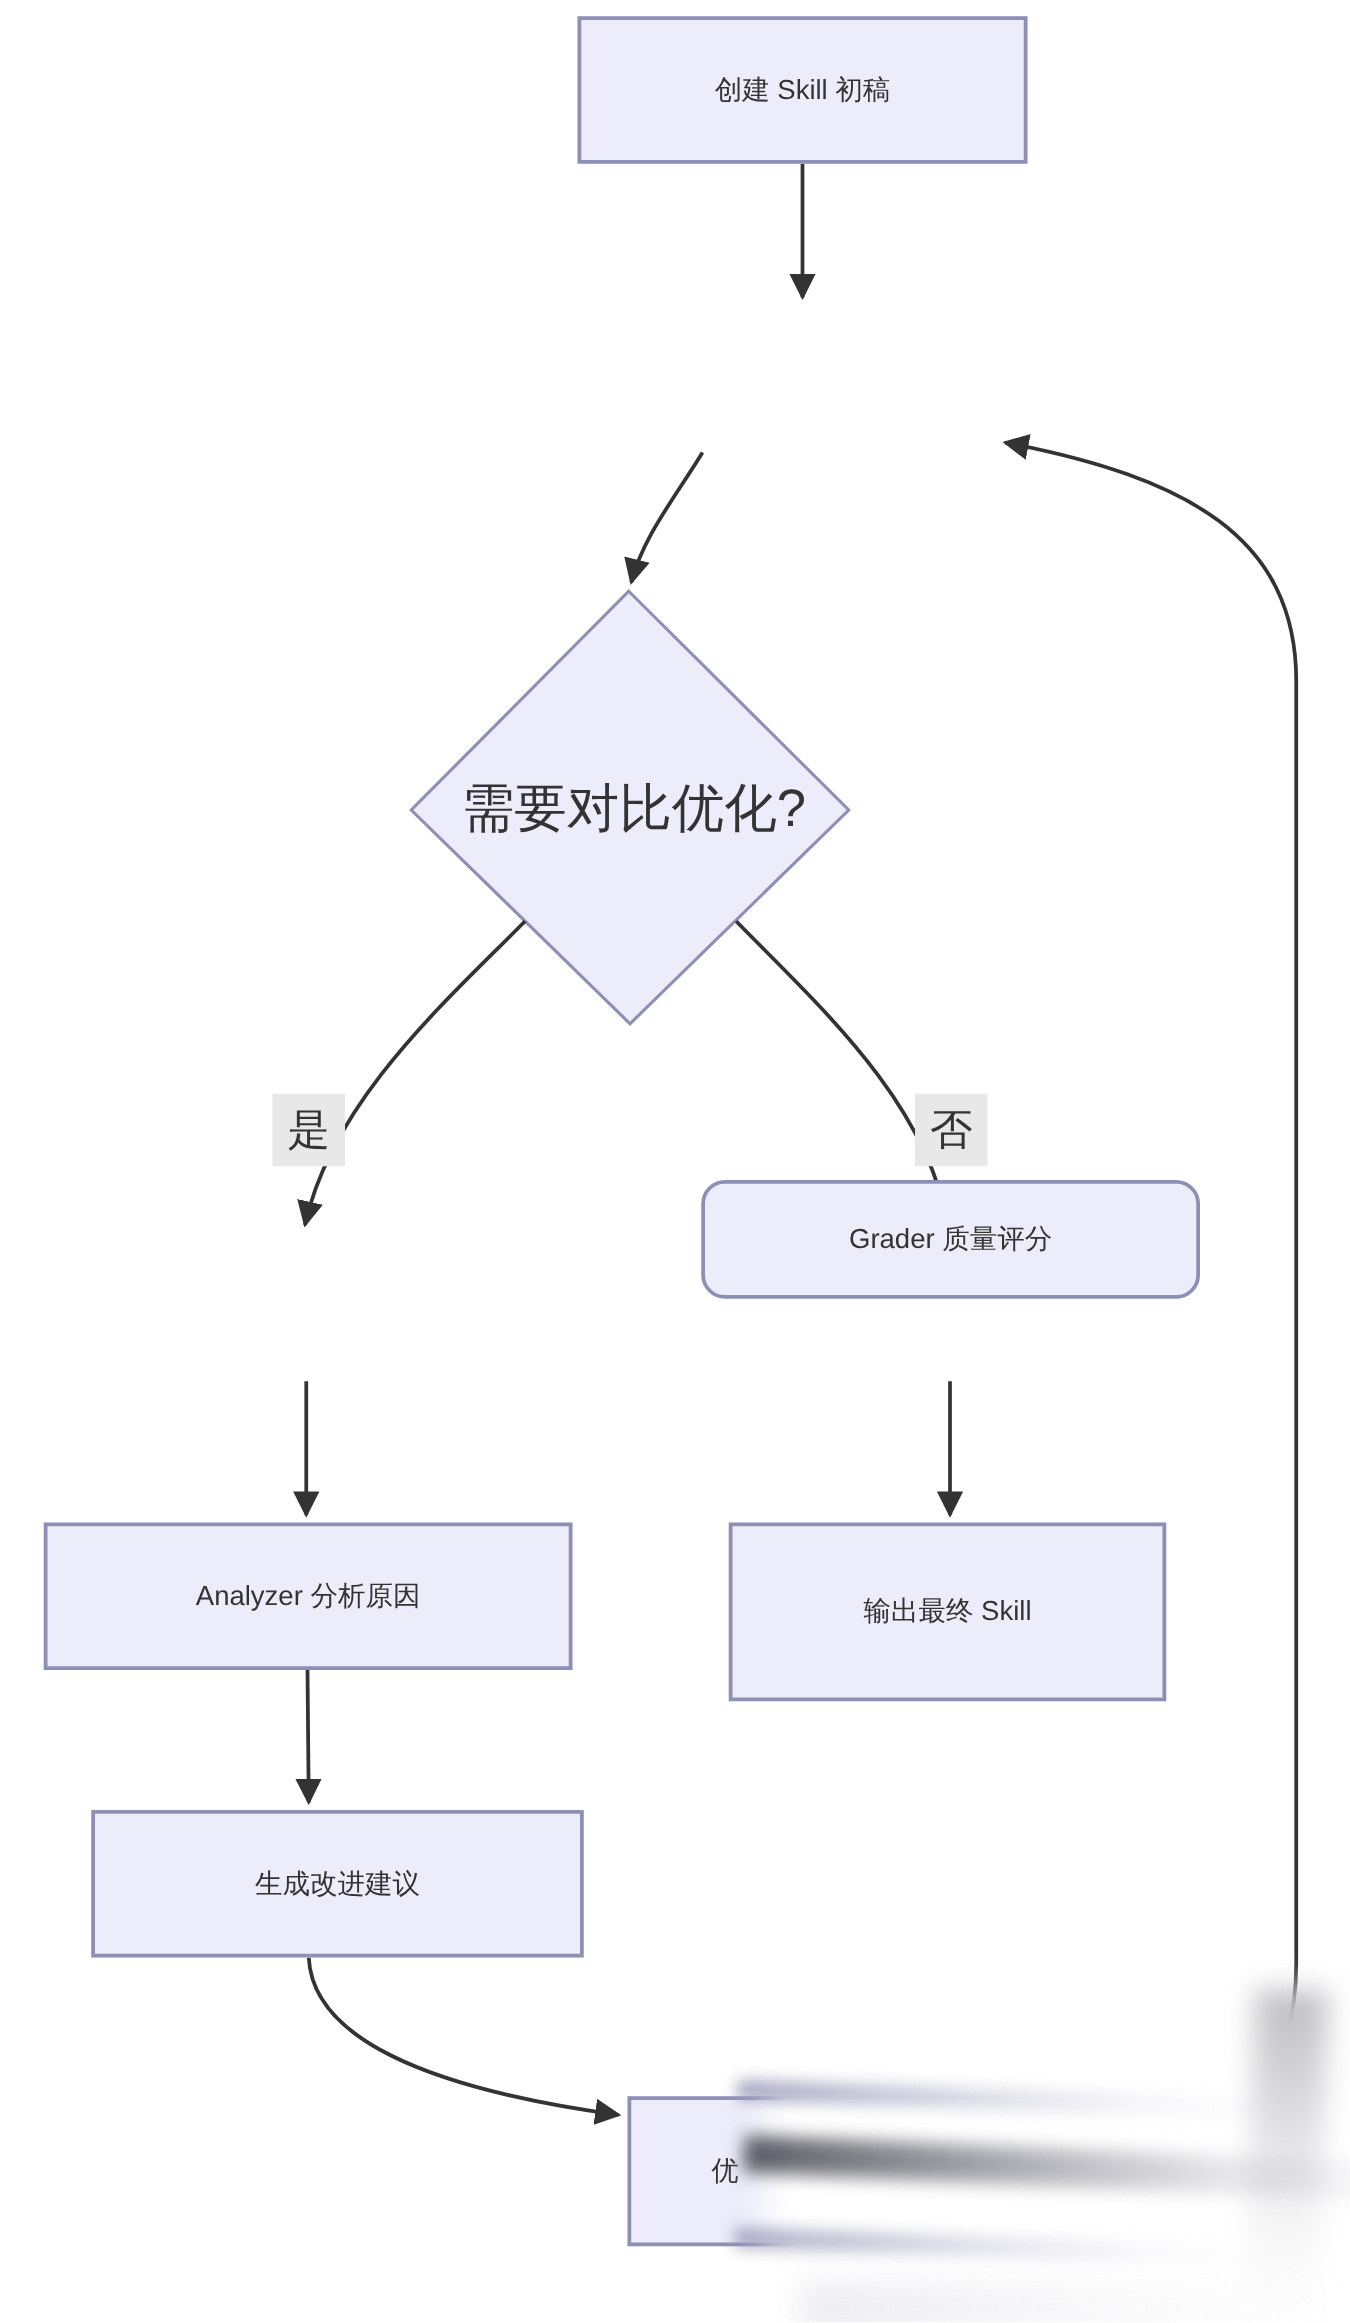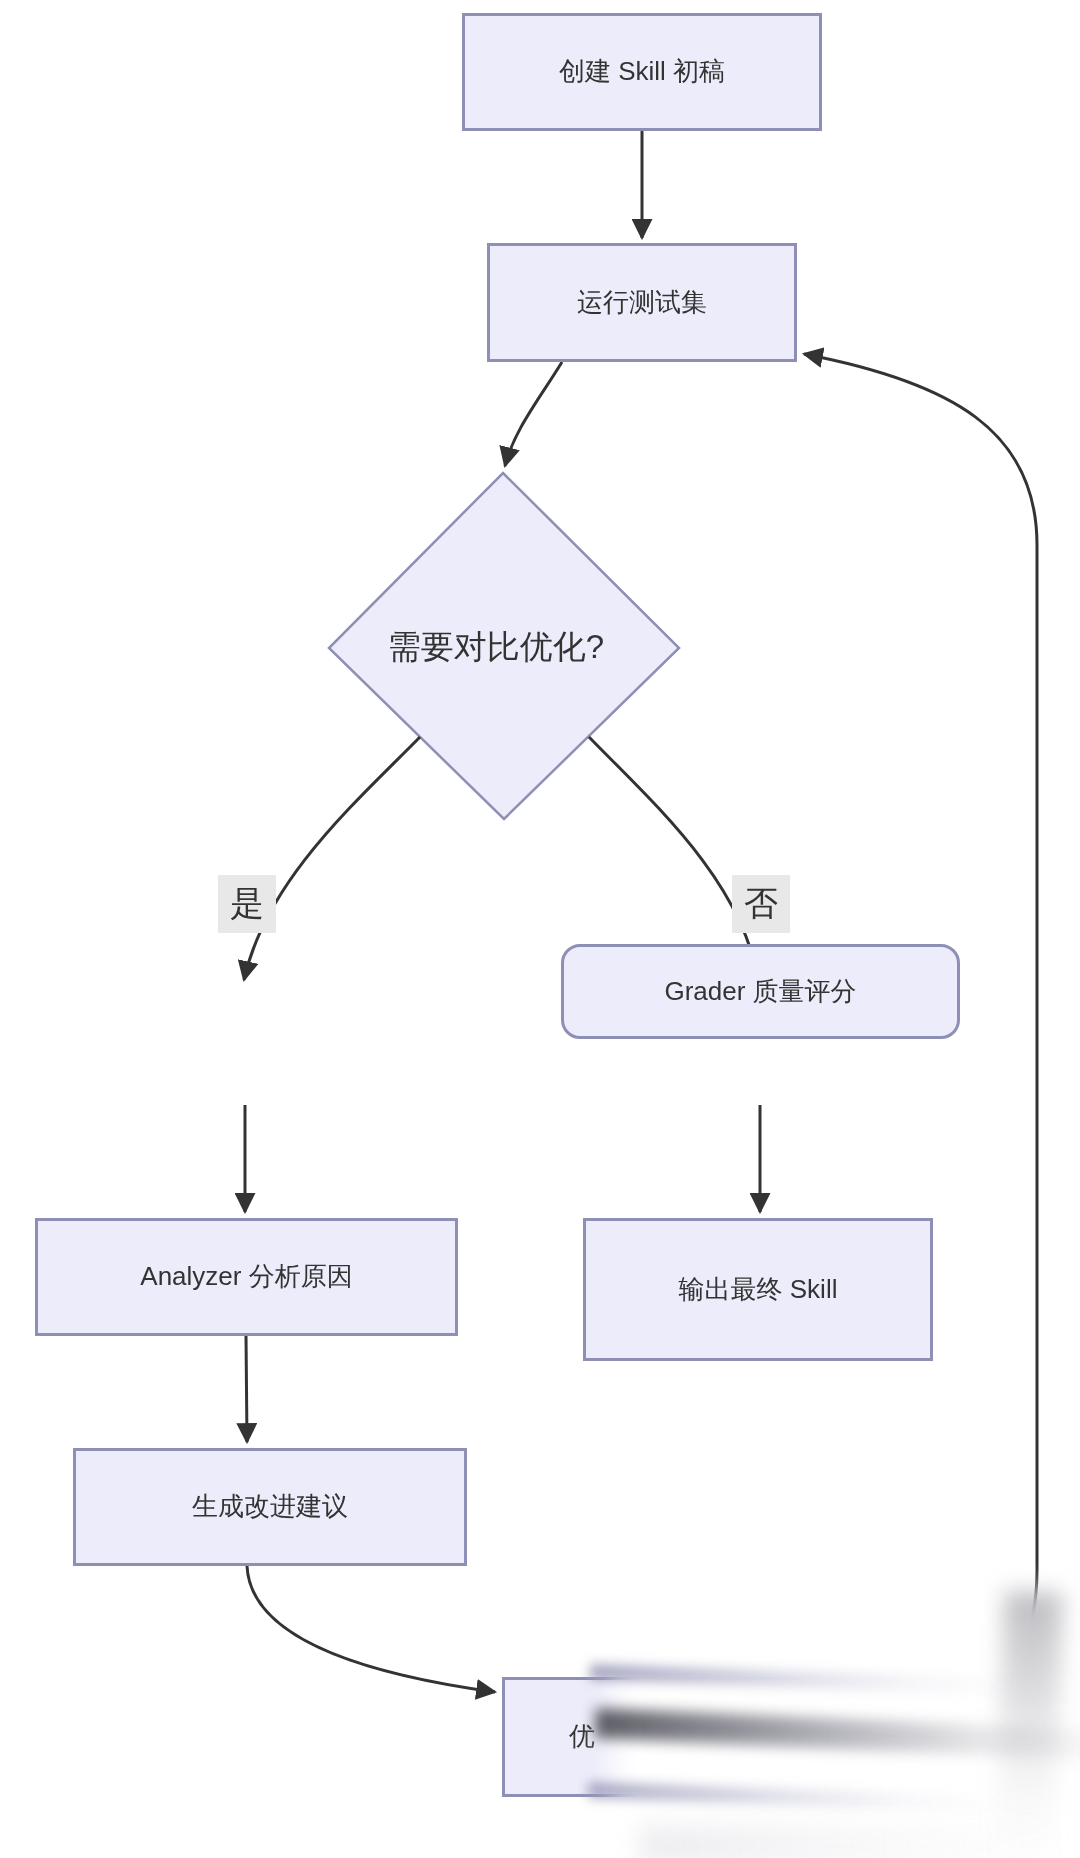--- a/index.html
+++ b/index.html
@@ -37,33 +37,33 @@
     stroke-width: 2.5px;
   }
   .node {
     position: absolute;
     box-sizing: border-box;
     background: var(--node-fill);
     border: 3px solid var(--node-border);
     display: flex;
     align-items: center;
     justify-content: center;
-    font-size: 26px;
+    font-size: 22px;
     line-height: 1.2;
     white-space: nowrap;
   }
   .node-label { pointer-events: none; }
   .diamond-label {
     position: absolute;
-    left: 326px; top: 624px;
+    left: 337px; top: 624px;
     width: 340px; height: 46px;
     display: flex;
     align-items: center;
     justify-content: center;
-    font-size: 33px;
+    font-size: 42px;
     white-space: nowrap;
   }
   .edge-label {
     position: absolute;
     transform: translate(-50%, -50%);
     background: var(--label-bg);
     font-size: 34px;
     padding: 6px 12px;
     display: flex;
     align-items: center;
@@ -139,23 +139,20 @@
     <path class="edge" d="M 760 1105 L 760 1212" marker-end="url(#arrow)"></path>
     <path class="edge" d="M 246 1336 L 247 1442" marker-end="url(#arrow)"></path>
     <path class="edge" d="M 247 1566 C 250 1628 335 1670 495 1692" marker-end="url(#arrow)"></path>
     <path class="edge" d="M 785 1742 C 950 1738 1037 1698 1037 1570 L 1037 545 C 1037 430 950 382 804 354" marker-end="url(#arrow)"></path>
   </svg>
 
   <div class="node" style="left:462px;top:13px;width:360px;height:118px;">
     <span class="node-label">创建 Skill 初稿</span>
   </div>
 
-  <div class="node" style="left:487px;top:243px;width:310px;height:119px;">
-    <span class="node-label">运行测试集</span>
-  </div>
 
   <div class="diamond-label">
     <span class="node-label">需要对比优化?</span>
   </div>
 
   <div class="edge-label yes">
     <span>是</span>
   </div>
   <div class="edge-label no">
     <span>否</span>

